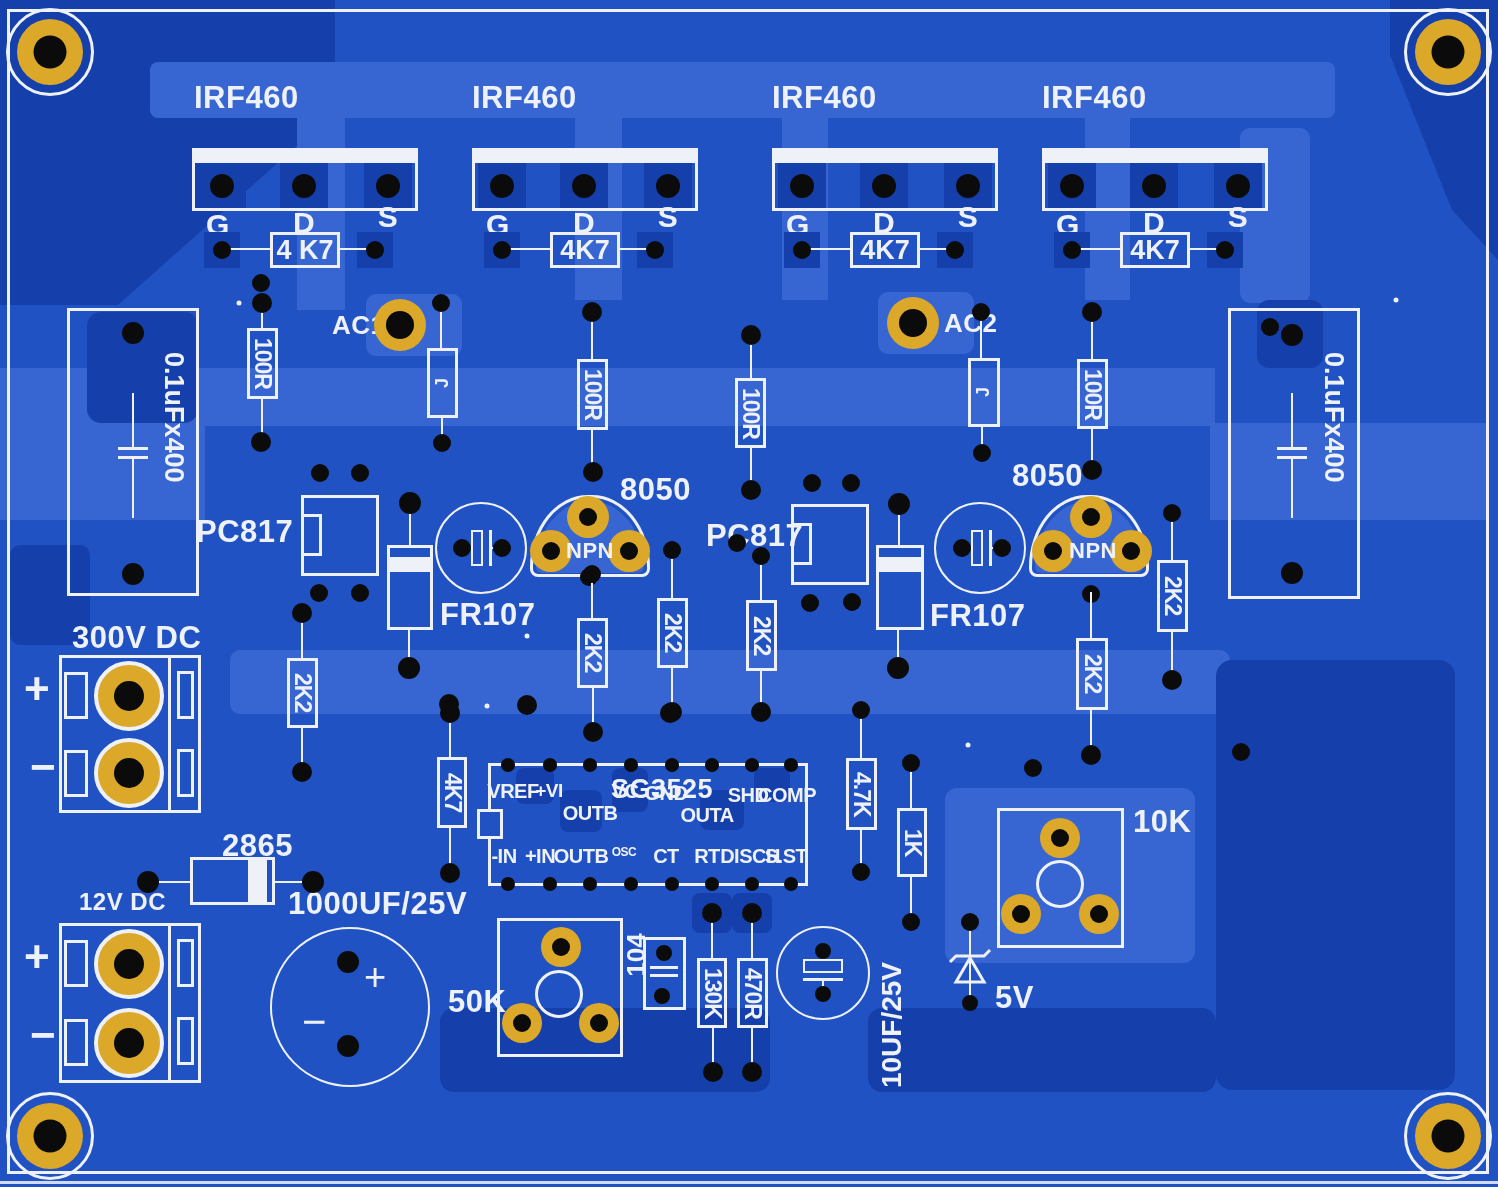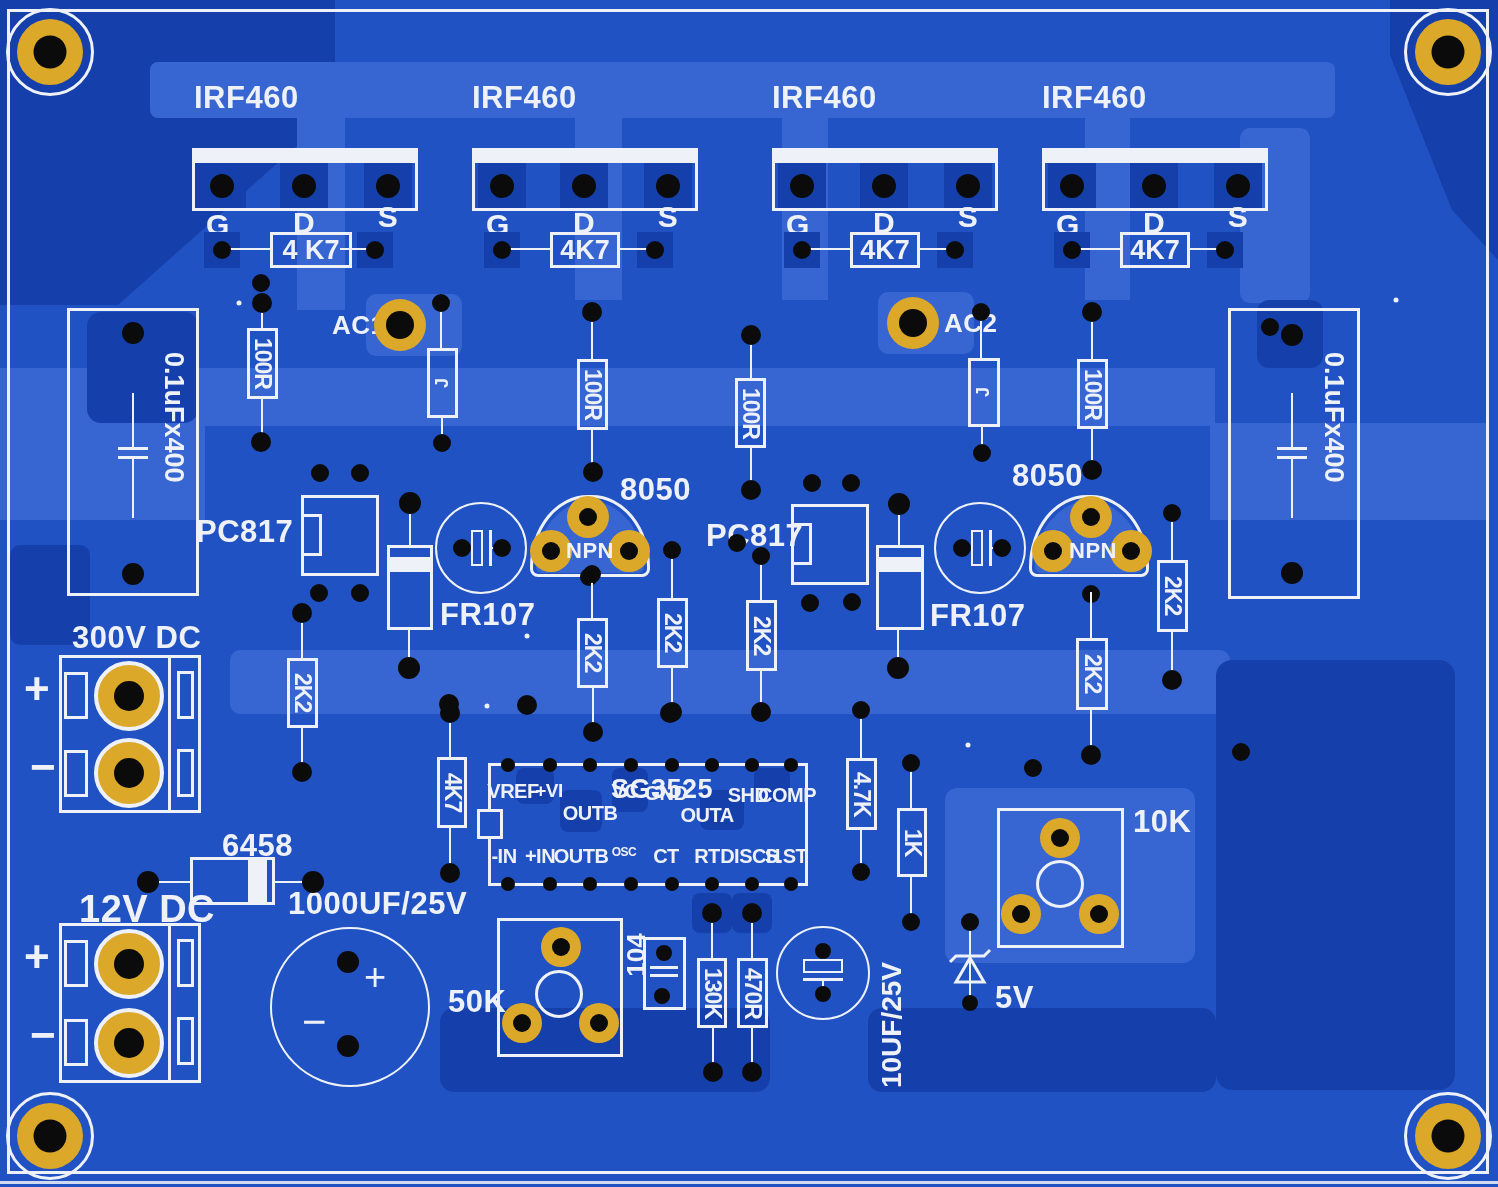--- a/index.html
+++ b/index.html
@@ -96,21 +96,21 @@
     <div class="h" style="left:196px;top:126px;width:24px;height:24px;"></div>
     <div class="lbl cx" style="left:26px;top:148px;font-size:30px;">G</div>
     <div class="lbl cx" style="left:112px;top:146px;font-size:30px;">D</div>
     <div class="lbl cx" style="left:196px;top:140px;font-size:30px;">S</div>
     <div class="sub" style="left:12px;"></div>
     <div class="sub" style="left:165px;"></div>
     <div class="w" style="left:30px;top:188px;width:48px;height:2px;"></div>
     <div class="w" style="left:148px;top:188px;width:35px;height:2px;"></div>
     <div class="h" style="left:30px;top:190px;width:18px;height:18px;"></div>
     <div class="h" style="left:183px;top:190px;width:18px;height:18px;"></div>
-    <div class="resh" style="left:78px;top:172px;width:82px;height:36px;">
+    <div class="resh" style="left:78px;top:172px;width:70px;height:36px;">
         <span>4 K7</span>
       </div>
   </div>
 
   <div class="fp" style="left:472px;">
     <div class="lbl" style="left:0;top:20px;font-size:31px;">IRF460</div>
     <div class="pad" style="left:6px;"></div>
     <div class="pad" style="left:88px;"></div>
     <div class="pad" style="left:172px;"></div>
     <div class="tab"></div>
@@ -322,35 +322,35 @@
   <div class="o" style="left:64px;top:750px;width:24px;height:47px;"></div>
   <div class="o" style="left:177px;top:671px;width:17px;height:48px;"></div>
   <div class="o" style="left:177px;top:749px;width:17px;height:48px;"></div>
   <div class="gpr" style="left:129px;top:696px;width:70px;height:70px;"></div>
   <div class="h" style="left:129px;top:696px;width:30px;height:30px;"></div>
   <div class="gpr" style="left:129px;top:773px;width:70px;height:70px;"></div>
   <div class="h" style="left:129px;top:773px;width:30px;height:30px;"></div>
   <div class="lbl" style="left:24px;top:664px;font-size:44px;">+</div>
   <div class="lbl" style="left:30px;top:742px;font-size:44px;">−</div>
 
-  <div class="lbl" style="left:79px;top:888px;font-size:38px;">12V DC</div>
+  <div class="lbl" style="left:79px;top:888px;font-size:24px;">12V DC</div>
   <div class="o" style="left:59px;top:923px;width:142px;height:160px;"></div>
   <div class="w" style="left:168px;top:923px;width:3px;height:160px;"></div>
   <div class="o" style="left:64px;top:940px;width:24px;height:47px;"></div>
   <div class="o" style="left:64px;top:1019px;width:24px;height:47px;"></div>
   <div class="o" style="left:177px;top:939px;width:17px;height:48px;"></div>
   <div class="o" style="left:177px;top:1017px;width:17px;height:48px;"></div>
   <div class="gpr" style="left:129px;top:964px;width:70px;height:70px;"></div>
   <div class="h" style="left:129px;top:964px;width:30px;height:30px;"></div>
   <div class="gpr" style="left:129px;top:1043px;width:70px;height:70px;"></div>
   <div class="h" style="left:129px;top:1043px;width:30px;height:30px;"></div>
   <div class="lbl" style="left:24px;top:932px;font-size:44px;">+</div>
   <div class="lbl" style="left:30px;top:1010px;font-size:44px;">−</div>
 
-  <div class="lbl" style="left:222px;top:828px;font-size:31px;">6458</div>
+  <div class="lbl" style="left:222px;top:828px;font-size:31px;">2865</div>
   <div class="w" style="left:148px;top:881px;width:42px;height:2px;"></div>
   <div class="o" style="left:190px;top:857px;width:85px;height:48px;"></div>
   <div class="w" style="left:248px;top:860px;width:19px;height:42px;"></div>
   <div class="w" style="left:275px;top:881px;width:38px;height:2px;"></div>
 
   <div class="lbl" style="left:288px;top:886px;font-size:31px;">1000UF/25V</div>
   <div class="o" style="left:270px;top:927px;width:160px;height:160px;border-radius:50%;border-width:2px;"></div>
   <div class="lbl" style="left:364px;top:956px;font-size:38px;font-weight:400;">+</div>
   <div class="lbl" style="left:302px;top:998px;font-size:42px;font-weight:400;">−</div>
 

